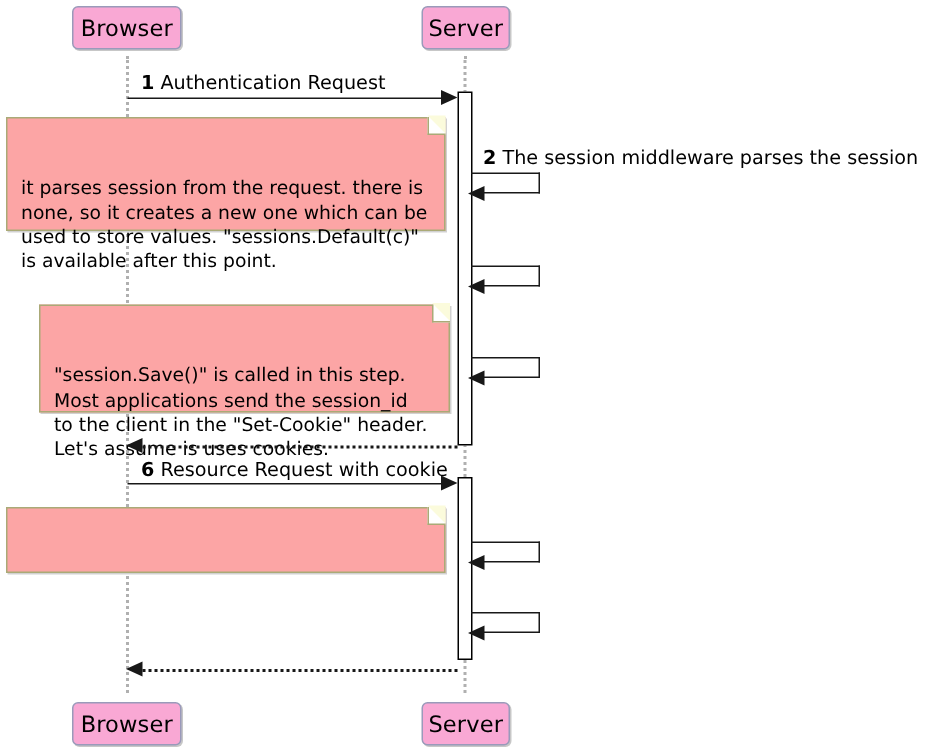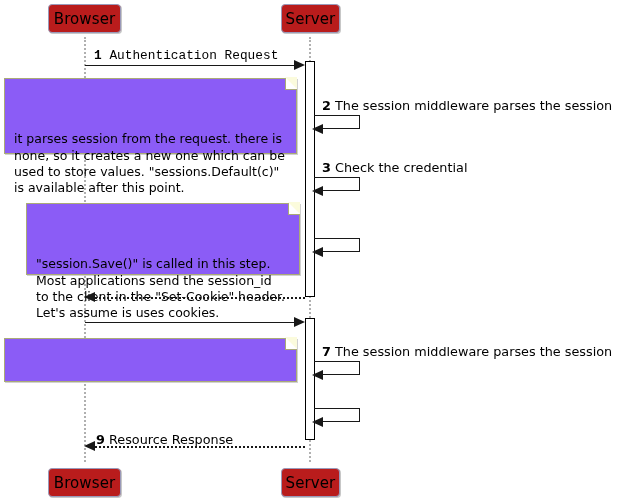--- a/index.html
+++ b/index.html
@@ -19,21 +19,21 @@
     position: absolute;
     left: 0; top: 0;
     width: 618px;
     height: 503px;
   }
 
   
   .participant {
     position: absolute;
     box-sizing: border-box;
-    background: #b91c1c;
+    background: #f9a8d4;
     border: 1px solid #9A9ABA;
     border-radius: 4px;
     box-shadow: 1px 1px 0 rgba(0,0,0,0.22);
     display: flex;
     align-items: center;
     justify-content: center;
     font-size: 15px;
     color: #000000;
     letter-spacing: 0.1px;
   }
@@ -50,27 +50,27 @@
     position: absolute;
     box-sizing: border-box;
     background: #FFFFFF;
     border: 1px solid #000000;
   }
 
   
   .note {
     position: absolute;
     box-sizing: border-box;
-    background: #8b5cf6;
+    background: #fca5a5;
     border: 1px solid #AAAA77;
     box-shadow: 1px 1px 0 rgba(0,0,0,0.18);
     font-size: 12.5px;
     line-height: 16.2px;
     color: #000000;
-    padding: 20px 9px 5px 9px;
+    padding: 6px 9px 5px 9px;
     white-space: pre-line;
   }
   .note .fold {
     position: absolute;
     top: -1px;
     right: -1px;
     width: 11px;
     height: 11px;
     background: #FFFFFF;
     border-left: 1px solid #AAAA77;
@@ -139,21 +139,21 @@
   <div class="participant" style="left:48px; top:4px; width:73px; height:29px;">
     <span>Browser</span>
   </div>
   <div class="participant" style="left:281px; top:4px; width:59px; height:29px;">
     <span>Server</span>
   </div>
 
   <div class="activation" style="left:305px; top:61px; width:10px; height:236px;"></div>
   <div class="activation" style="left:305px; top:318px; width:10px; height:122px;"></div>
 
-  <div class="msg-label" style="left:94px; top:48px;font-family:Liberation Mono, monospace;">
+  <div class="msg-label" style="left:94px; top:48px;">
     <b>1</b>
     <span>Authentication Request</span>
   </div>
   <div class="msg-line solid" style="left:85px; top:65px; width:210px;"></div>
   <div class="arrowhead right" style="left:294px; top:60px;"></div>
 
   <div class="note" style="left:4px; top:78px; width:293px; height:76px;">
     <span class="fold"></span>
     <span>it parses session from the request. there is
 none, so it creates a new one which can be
@@ -161,62 +161,54 @@
 is available after this point.</span>
   </div>
 
   <div class="msg-label" style="left:322px; top:98px;text-align:right;">
     <b>2</b>
     <span>The session middleware parses the session</span>
   </div>
   <div class="selfloop" style="left:314px; top:115px; width:46px; height:14px;"></div>
   <div class="arrowhead left" style="left:312px; top:124px;"></div>
 
-  <div class="msg-label" style="left:322px; top:160px;">
-    <b>3</b>
-    <span>Check the credential</span>
-  </div>
   <div class="selfloop" style="left:314px; top:177px; width:46px; height:14px;"></div>
   <div class="arrowhead left" style="left:312px; top:186px;"></div>
 
   <div class="note" style="left:26px; top:203px; width:274px; height:72px;">
     <span class="fold"></span>
     <span>"session.Save()" is called in this step.
 Most applications send the session_id
 to the client in the "Set-Cookie" header.
 Let's assume is uses cookies.</span>
   </div>
 
   <div class="selfloop" style="left:314px; top:238px; width:46px; height:14px;"></div>
   <div class="arrowhead left" style="left:312px; top:247px;"></div>
 
   <div class="msg-line dotted" style="left:92px; top:297px; width:213px;"></div>
   <div class="arrowhead left" style="left:84px; top:292px;"></div>
 
+  <div class="msg-label" style="left:94px; top:306px;">
+    <b>6</b>
+    <span>Resource Request with cookie</span>
+  </div>
   <div class="msg-line solid" style="left:85px; top:322px; width:210px;"></div>
   <div class="arrowhead right" style="left:294px; top:317px;"></div>
 
   <div class="note" style="left:4px; top:338px; width:293px; height:44px;">
     <span class="fold"></span>
   </div>
 
-  <div class="msg-label" style="left:322px; top:344px;">
-    <b>7</b>
-    <span>The session middleware parses the session</span>
-  </div>
   <div class="selfloop" style="left:314px; top:361px; width:46px; height:14px;"></div>
   <div class="arrowhead left" style="left:312px; top:370px;"></div>
 
   <div class="selfloop" style="left:314px; top:408px; width:46px; height:14px;"></div>
   <div class="arrowhead left" style="left:312px; top:417px;"></div>
 
-  <div class="msg-label" style="left:96px; top:432px;">
-    <b>9</b>
-    <span>Resource Response</span>
-  </div>
   <div class="msg-line dotted" style="left:92px; top:446px; width:213px;"></div>
   <div class="arrowhead left" style="left:84px; top:441px;"></div>
 
   <div class="participant" style="left:48px; top:468px; width:73px; height:29px;">
     <span>Browser</span>
   </div>
   <div class="participant" style="left:281px; top:468px; width:59px; height:29px;">
     <span>Server</span>
   </div>
 

